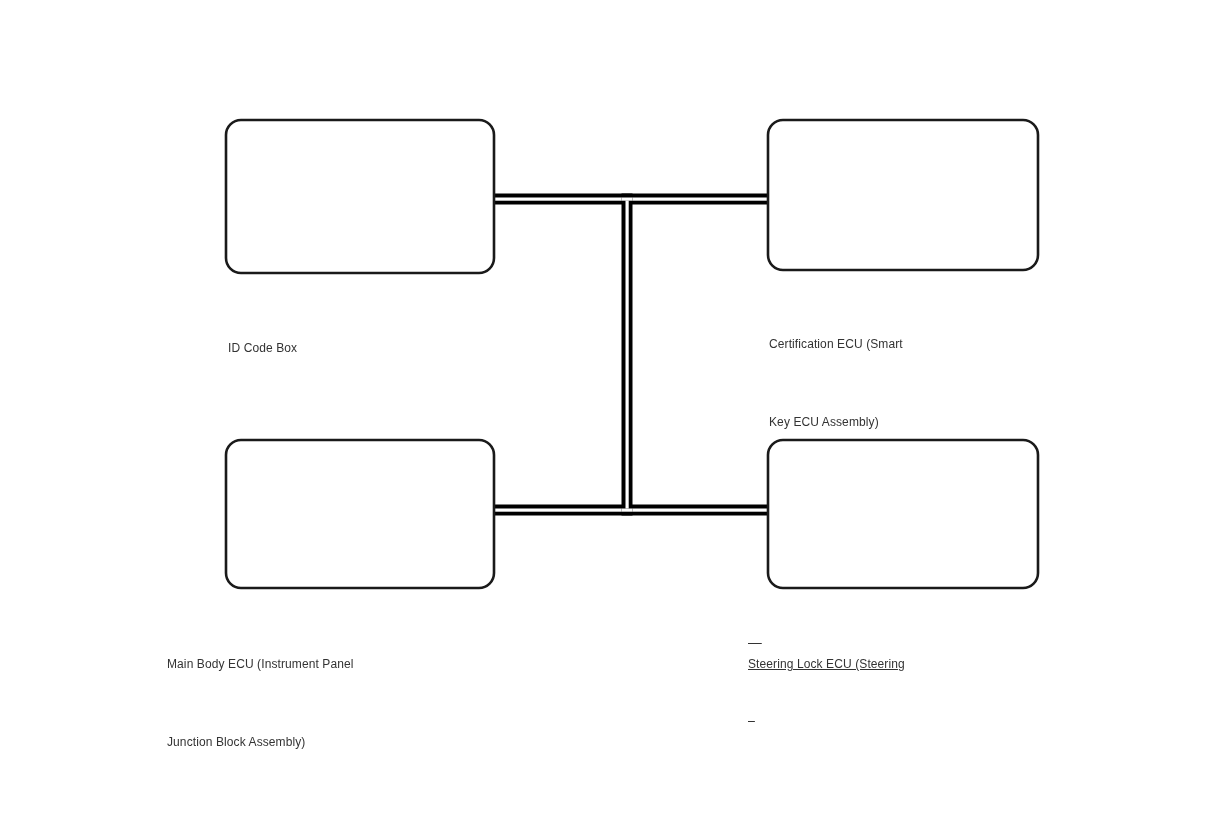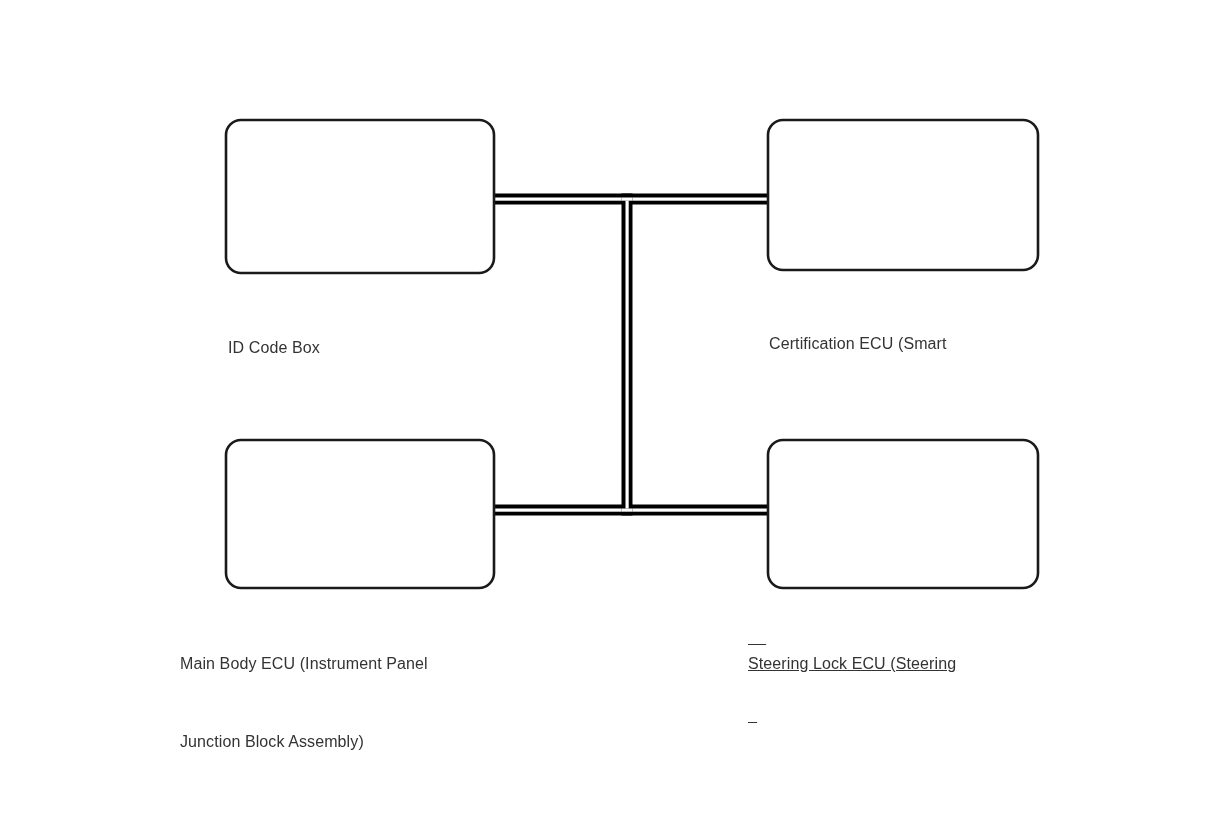--- a/index.html
+++ b/index.html
@@ -22,21 +22,21 @@
     position: absolute;
     left: 0;
     top: 0;
     width: 1210px;
     height: 814px;
     display: block;
   }
   .node-label {
     position: absolute;
     font-family: "Liberation Sans", sans-serif;
-    font-size: 16px;
+    font-size: 12px;
     line-height: 26px;
     color: #333333;
     white-space: pre;
     letter-spacing: 0.1px;
   }
 </style>
 </head>
 <body>
 
 <div id="canvas">
@@ -75,23 +75,24 @@
       <rect x="768" y="440" width="270" height="148" rx="15" ry="15" fill="#ffffff" stroke="#1a1a1a" stroke-width="2.6"></rect>
     </g>
   </svg>
 
   <div class="node-label" style="left:228px; top:283px;">
     <div>ID Code Box</div>
   </div>
 
   <div class="node-label" style="left:769px; top:279px;">
     <div>Certification ECU (Smart</div>
+    <div>Key ECU Assembly)</div>
   </div>
 
-  <div class="node-label" style="left:180px; top:599px;">
+  <div class="node-label" style="left:167px; top:599px;">
     <div>Main Body ECU (Instrument Panel</div>
     <div>Junction Block Assembly)</div>
   </div>
 
   <div class="node-label" style="left:748px; top:599px;text-decoration:underline;">
     <div>Steering Lock ECU (Steering</div>
   </div>
 
 </div>
 

